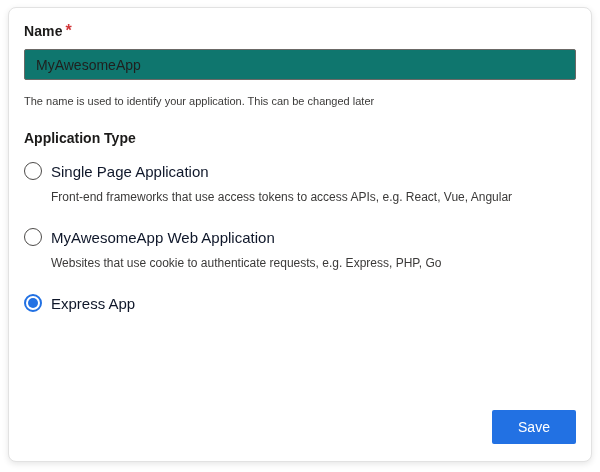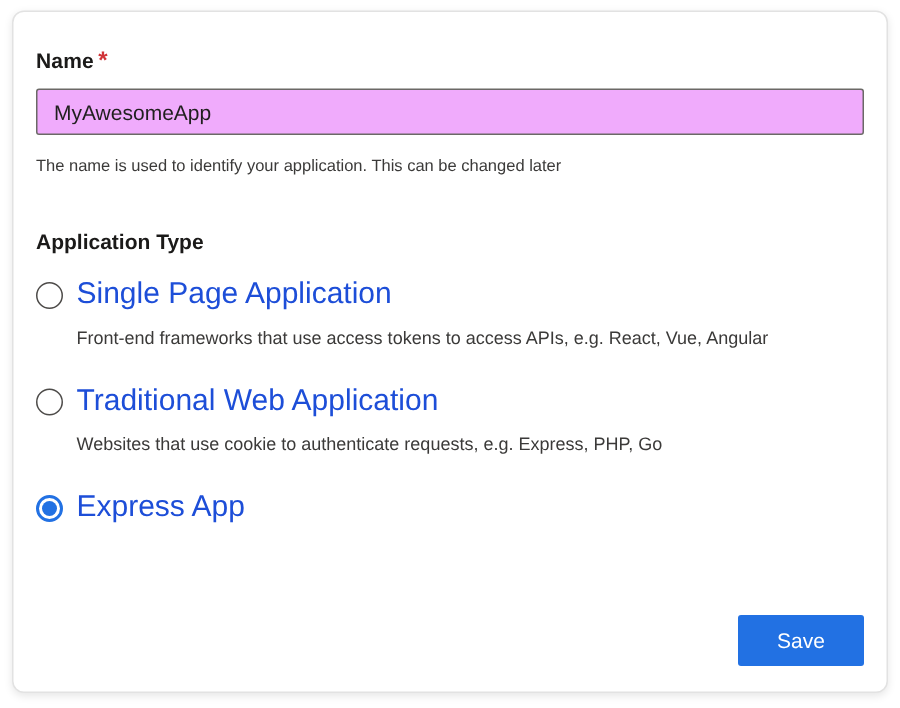--- a/index.html
+++ b/index.html
@@ -10,21 +10,21 @@
     overflow: hidden;
   }
   .card {
     position: absolute;
     left: 8px; top: 7px;
     width: 584px; height: 455px;
     background: #ffffff;
     border: 1px solid #e2e2e2;
     border-radius: 8px;
     box-shadow: 0 2px 6px rgba(0,0,0,0.10);
-    padding: 24px 15px;
+    padding: 14px 15px;
   }
   .field-label {
     font-size: 14px;
     font-weight: 600;
     color: #1b1a19;
     letter-spacing: 0.1px;
   }
   .required {
     color: #d13438;
     font-weight: 600;
@@ -35,30 +35,30 @@
     width: 100%;
     height: 31px;
     margin-top: 9px;
     border: 1px solid #6b6966;
     border-radius: 2px;
     padding: 0 11px;
     font-family: "Liberation Sans", "DejaVu Sans", sans-serif;
     font-size: 14px;
     color: #201f1e;
     outline: none;
-    background: #f0abfc;
+    background: #0f766e;
   }
   .help-text {
     margin-top: 12px;
     font-size: 11px;
     color: #3b3a39;
     line-height: 18px;
   }
   .section-label {
-    margin-top: 33px;
+    margin-top: 20px;
     font-size: 14px;
     font-weight: 600;
     color: #1b1a19;
   }
   .radio-group { margin-top: 16px; }
   .option + .option { margin-top: 19px; }
   .radio-row {
     display: flex;
     align-items: center;
     gap: 9px;
@@ -76,22 +76,22 @@
     border: 2px solid #2271e3;
   }
   .option.selected .radio-circle::after {
     content: "";
     position: absolute;
     left: 2px; top: 2px; right: 2px; bottom: 2px;
     background: #2271e3;
     border-radius: 50%;
   }
   .radio-label {
-    font-size: 20px;
-    color: #1d4ed8;
+    font-size: 15px;
+    color: #0f172a;
   }
   .option-desc {
     margin: 6px 0 0 27px;
     font-size: 12px;
     color: #3b3a39;
     line-height: 23px;
     max-width: 516px;
   }
   .save-btn {
     position: absolute;
@@ -127,21 +127,21 @@
       <div class="radio-row">
         <span class="radio-circle"></span>
         <span class="radio-label">Single Page Application</span>
       </div>
       <div class="option-desc">Front-end frameworks that use access tokens to access APIs, e.g. React, Vue, Angular</div>
     </div>
 
     <div class="option">
       <div class="radio-row">
         <span class="radio-circle"></span>
-        <span class="radio-label">Traditional Web Application</span>
+        <span class="radio-label">MyAwesomeApp Web Application</span>
       </div>
       <div class="option-desc">Websites that use cookie to authenticate requests, e.g. Express, PHP, Go</div>
     </div>
 
     <div class="option selected">
       <div class="radio-row">
         <span class="radio-circle"></span>
         <span class="radio-label">Express App</span>
       </div>
     </div>

